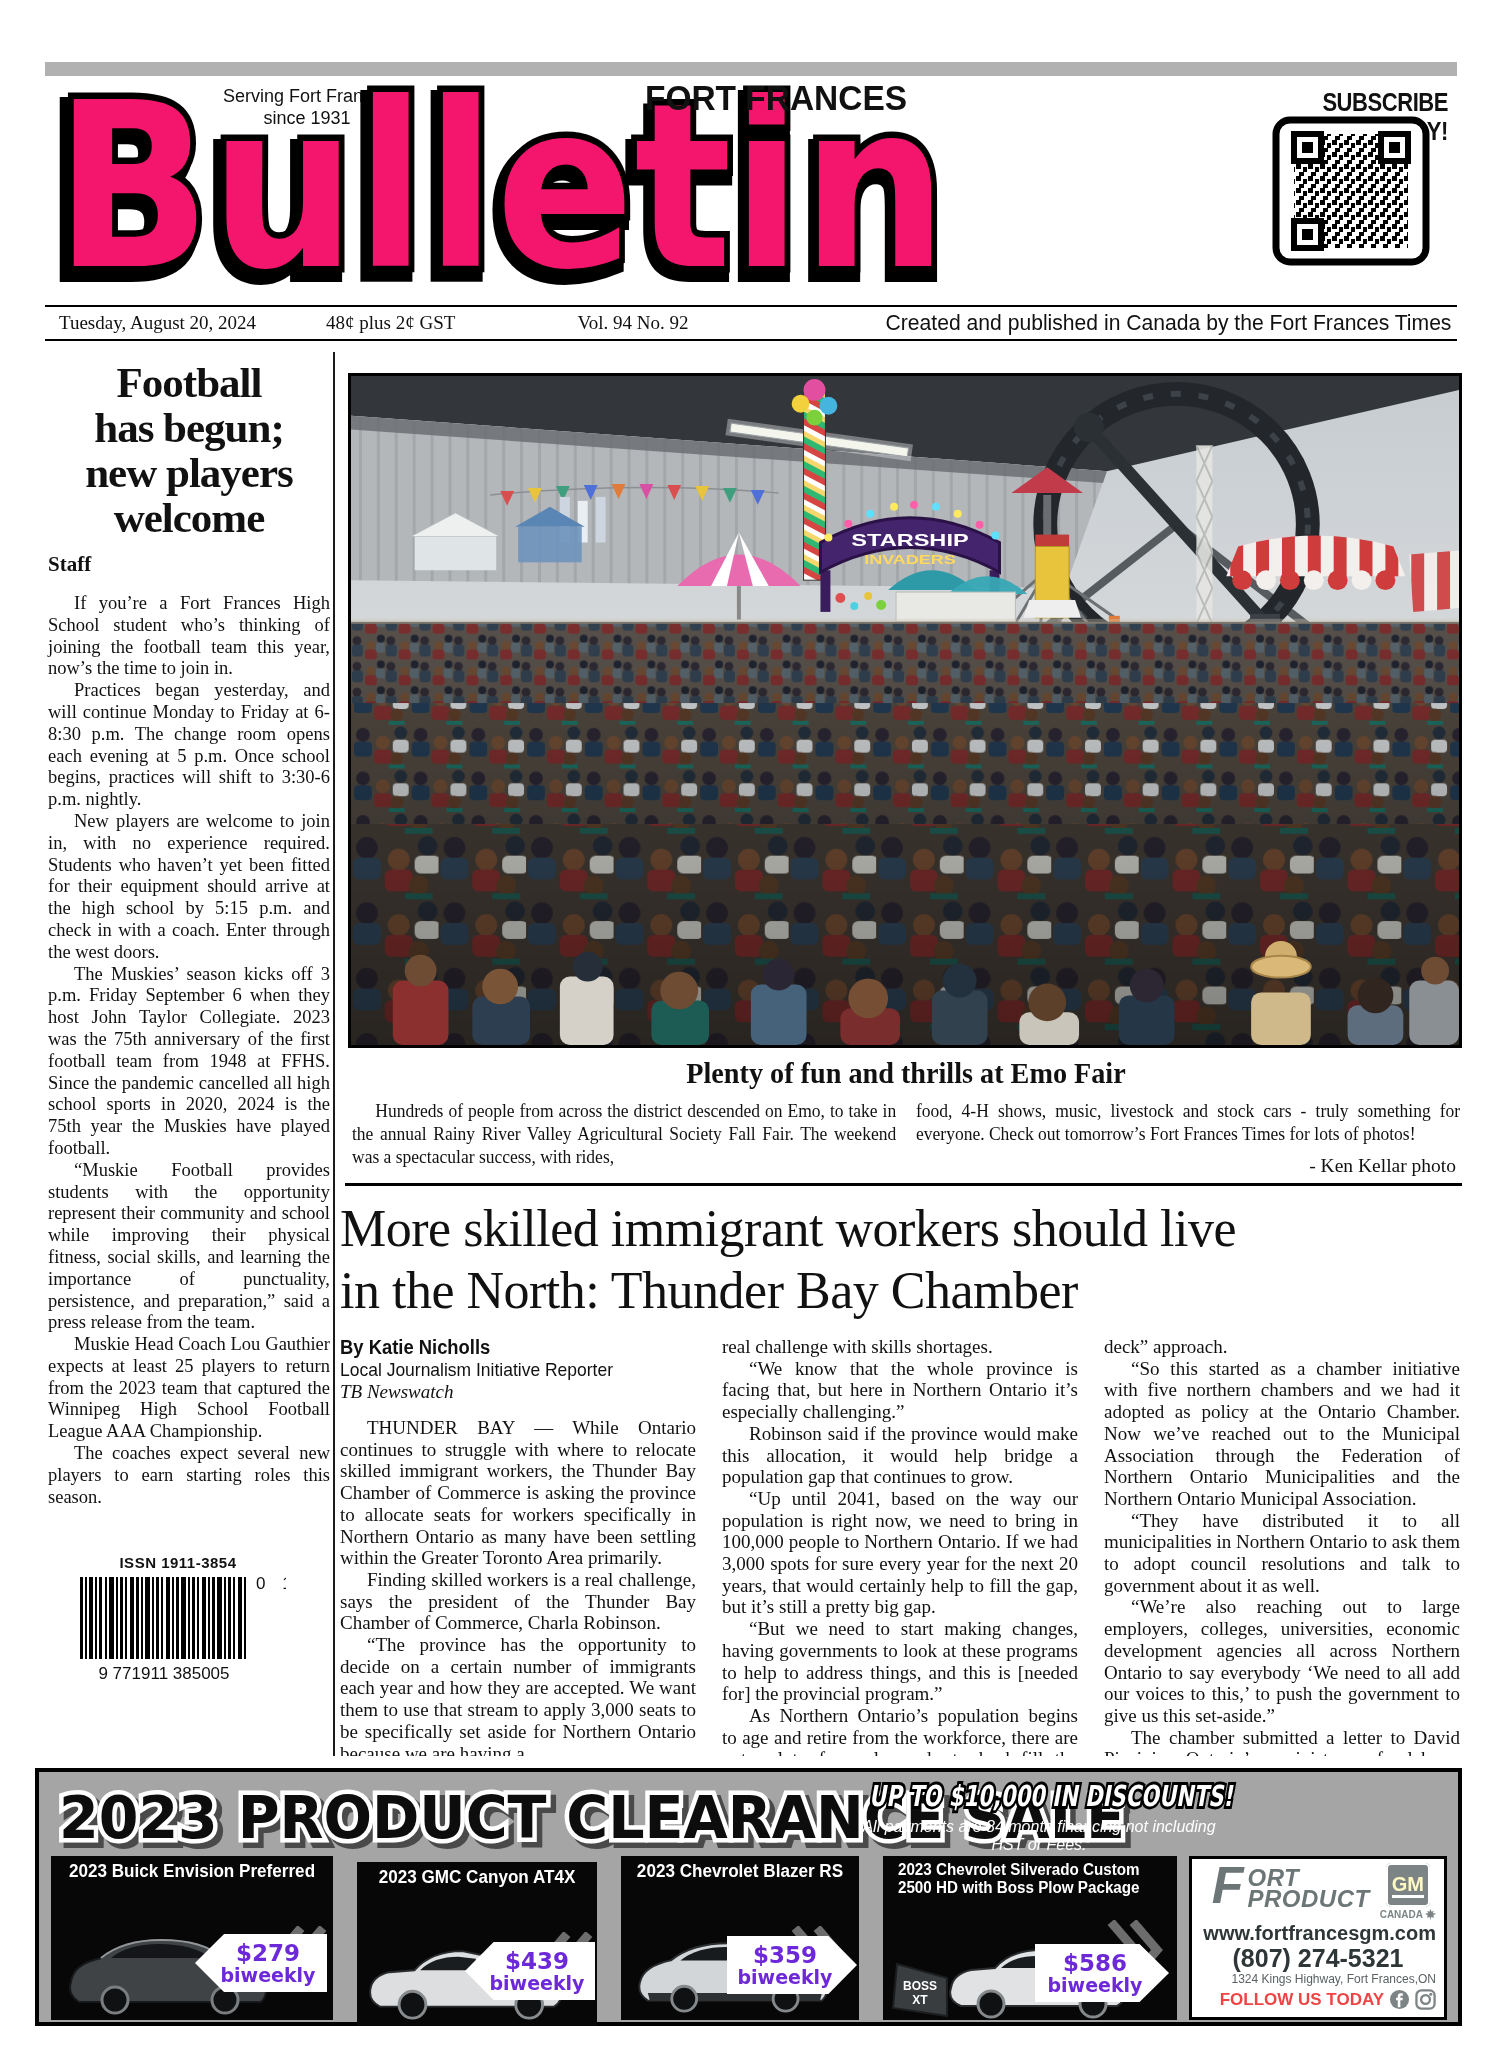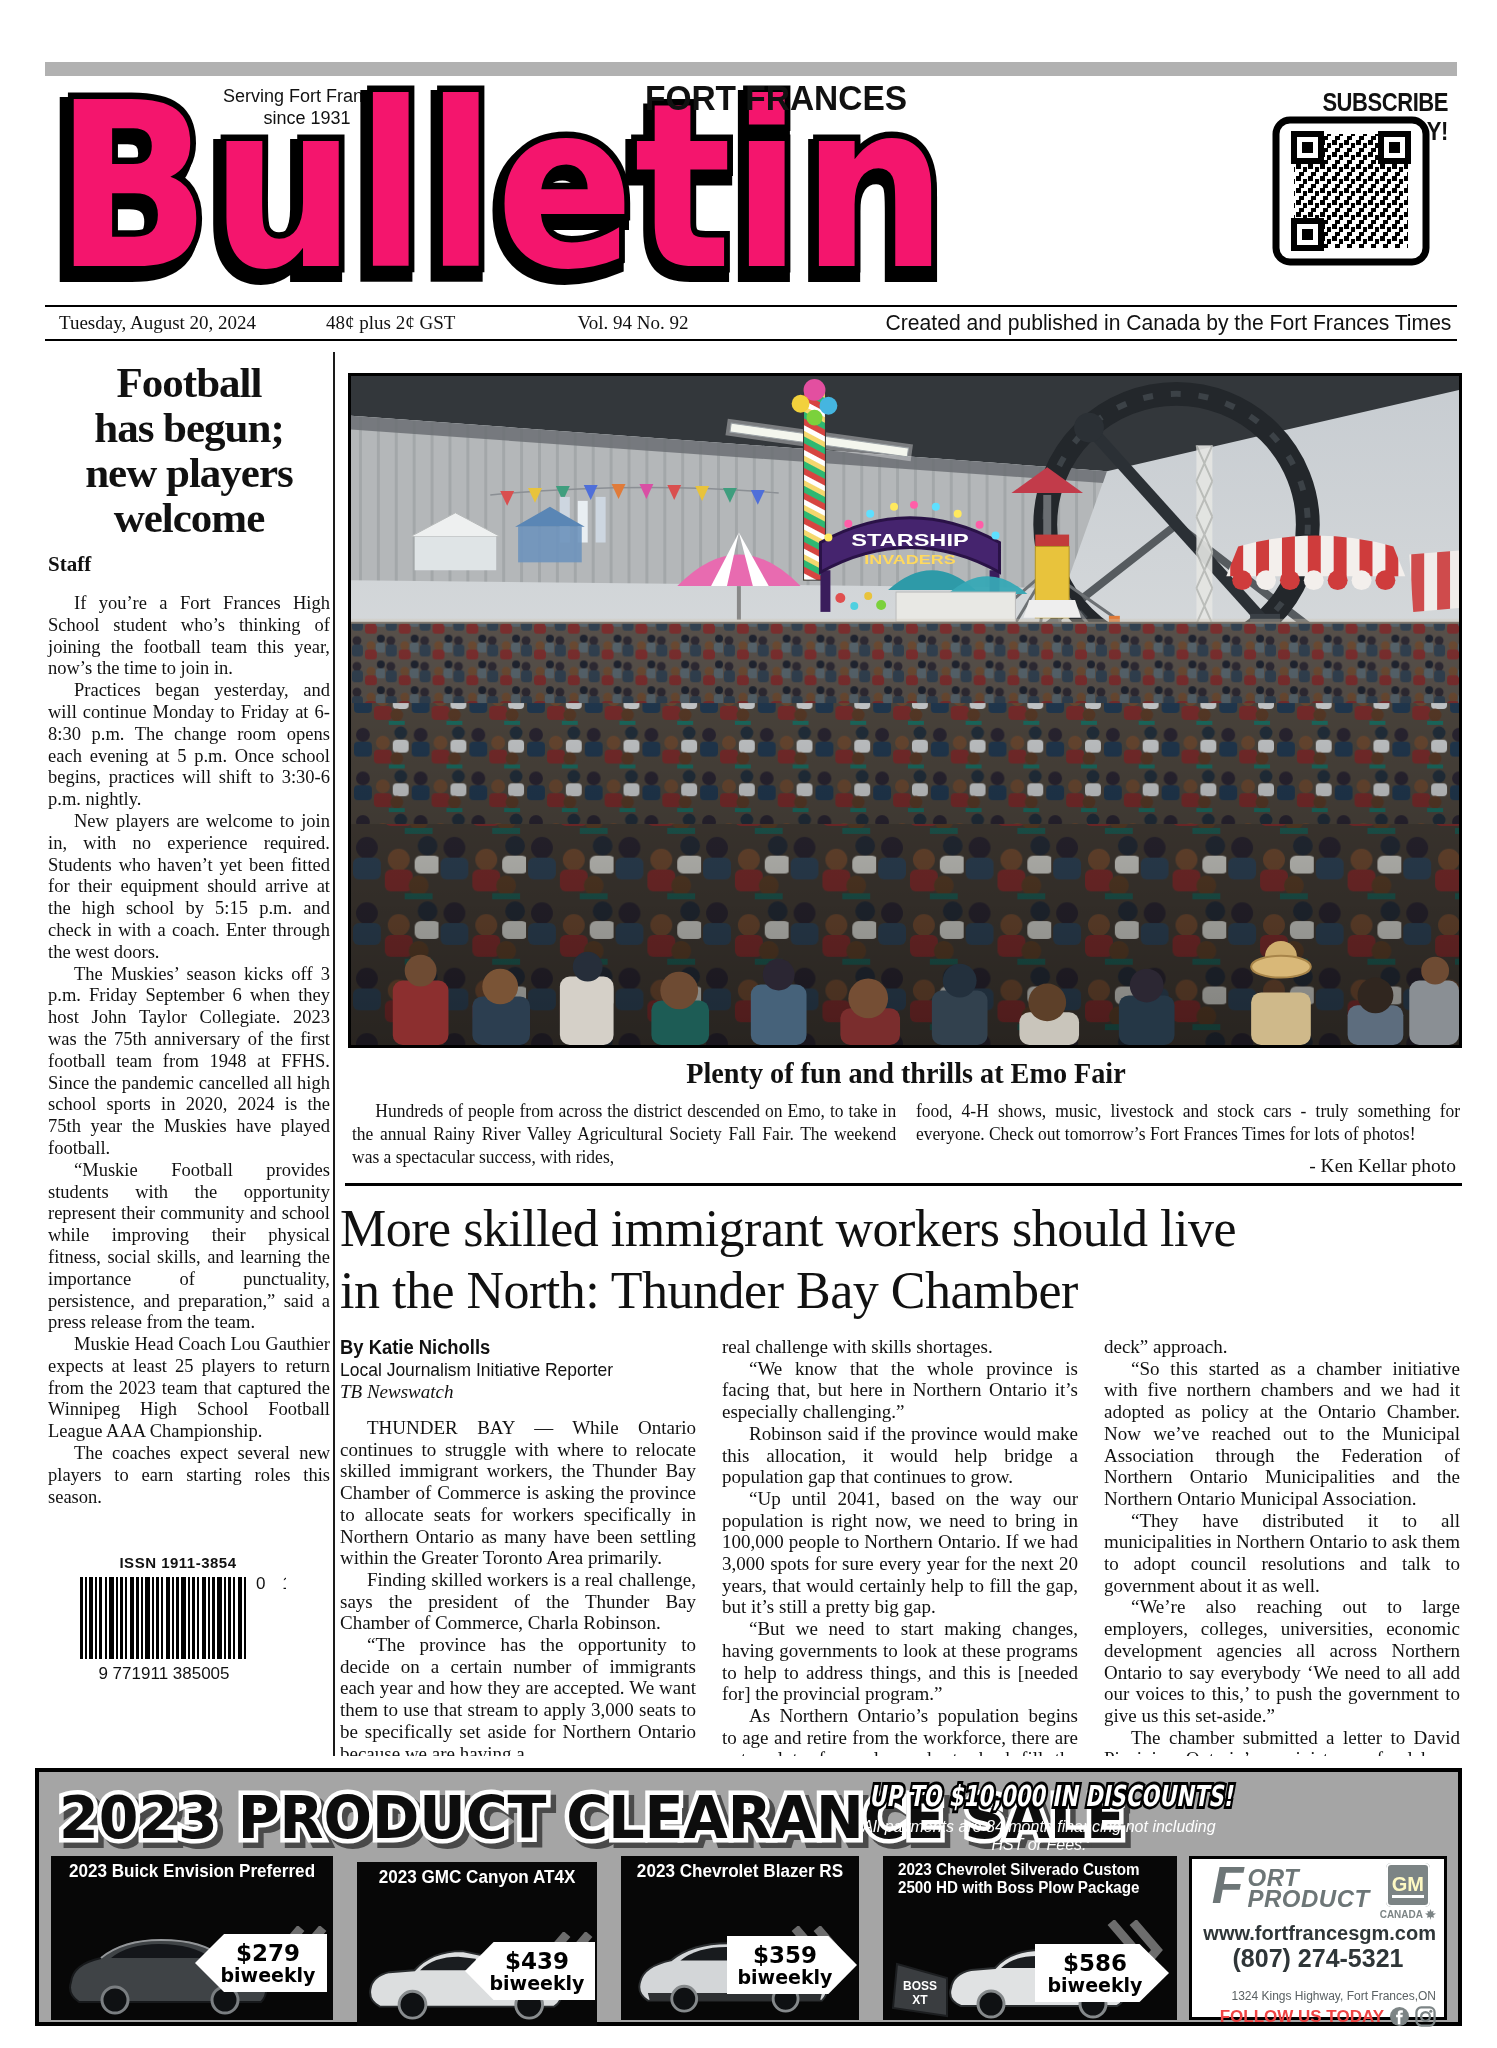--- a/index.html
+++ b/index.html
@@ -54,42 +54,42 @@
   
   .ad{position:absolute;left:35px;top:1768px;width:1427px;height:258px;background:#a5a5a5;
       border:4px solid #000;box-sizing:border-box;}
   .ad .note{position:absolute;left:790px;top:46px;width:420px;text-align:center;color:#fff;
             font-family:"Liberation Sans",sans-serif;font-style:italic;font-size:16px;line-height:18px;}
   .panel{position:absolute;top:84px;height:164px;background:#070707;overflow:hidden;}
   .panel .ptitle{color:#fff;text-align:center;font-family:"Liberation Sans",sans-serif;font-weight:bold;
                  font-size:18px;padding-top:5px;transform:scaleX(.95);}
   .panel .ptitle.small{font-size:16px;line-height:18px;text-align:left;padding-left:8px;}
   .panel svg.car{position:absolute;left:0;bottom:0;}
-  .badge{position:absolute;background:#fff;color:#000000;text-align:center;
+  .badge{position:absolute;background:#fff;color:#6d28d9;text-align:center;
          font-family:"DejaVu Sans",sans-serif;font-weight:bold;display:flex;flex-direction:column;justify-content:center;}
   .badge .bprice{font-size:23px;line-height:24px;}
   .badge .bterm{font-size:19px;line-height:20px;}
   .badge.left{clip-path:polygon(22% 0,100% 0,100% 100%,22% 100%,0 50%);padding-left:14px;}
   .badge.right{clip-path:polygon(0 0,78% 0,100% 50%,78% 100%,0 100%);padding-right:14px;}
   .chev{position:absolute;opacity:.75;}
   .gm-box{position:absolute;left:1150px;top:84px;width:258px;height:164px;background:#fff;
           border:3px solid #000;box-sizing:border-box;padding:4px 8px 4px 8px;
           font-family:"Liberation Sans",sans-serif;color:#2f3638;}
   .brand-row{display:flex;justify-content:flex-end;align-items:flex-start;gap:4px;}
   .brand-f{font-size:52px;font-weight:bold;font-style:italic;color:#6d7677;line-height:44px;}
   .brand-stack{display:flex;flex-direction:column;margin-top:4px;}
   .brand-ort,.brand-rances{font-size:24px;font-weight:bold;font-style:italic;color:#6d7677;line-height:21px;letter-spacing:.5px;}
   .gm-side{display:flex;flex-direction:column;align-items:center;margin-left:6px;}
   .gm-sq{width:44px;height:44px;background:#7c8485;border-radius:5px;display:flex;align-items:center;justify-content:center;
          box-shadow:inset 0 0 0 2px #fff;}
   .gm-sq span{color:#fef9c3;font-weight:bold;font-size:20px;border-bottom:3px solid #fff;line-height:22px;}
   .canada-row{font-size:10px;color:#7c8485;font-weight:bold;margin-top:2px;display:flex;align-items:center;gap:2px;}
   .gm-url{text-align:right;font-weight:bold;font-size:20px;margin-top:2px;}
   .gm-phone{text-align:center;font-weight:bold;font-size:25px;line-height:26px;}
-  .gm-addr{text-align:right;font-size:12px;color:#5a6163;margin-top:18px;}
+  .gm-addr{text-align:right;font-size:12px;color:#5a6163;margin-top:1px;}
   .gm-follow{display:flex;justify-content:flex-end;align-items:center;gap:5px;margin-top:3px;
              font-weight:bold;font-size:17px;color:#ef4444;}
 </style>
 </head>
 <body>
 
 <div class="page">
 
   <svg class="abs" style="left:45px;top:52px;" width="1412" height="252" viewBox="0 0 1412 252">
     <rect x="0" y="10" width="1412" height="14" fill="#b1b1b1"></rect>

